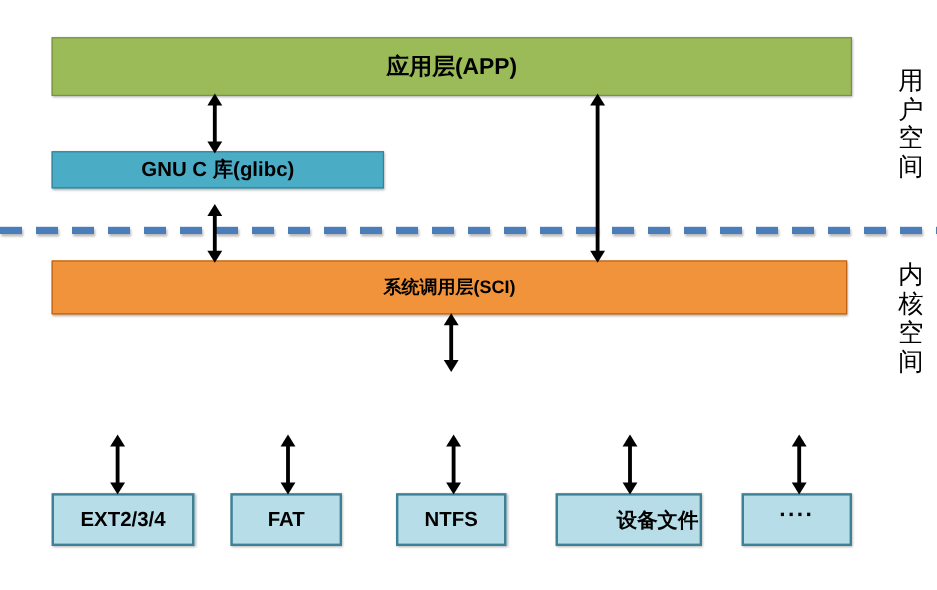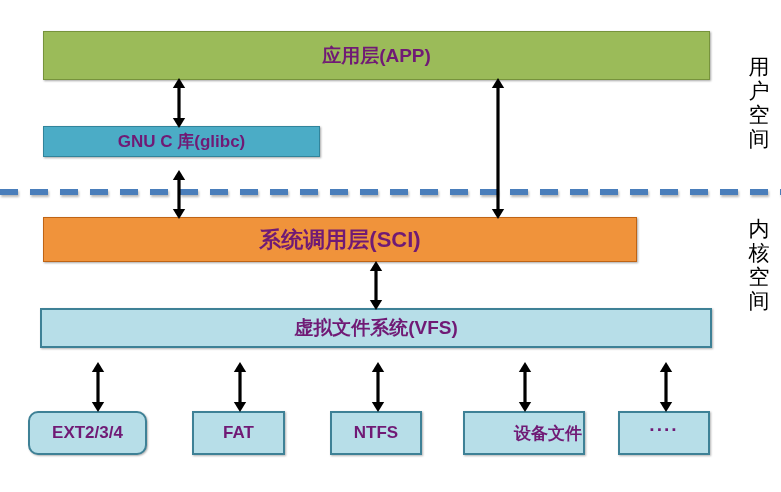--- a/index.html
+++ b/index.html
@@ -21,21 +21,21 @@
   }
 
   
   .box {
     position: absolute;
     box-sizing: border-box;
     display: flex;
     align-items: center;
     justify-content: center;
     font-weight: bold;
-    color: #701a75;
+    color: #000000;
     letter-spacing: 0px;
     white-space: nowrap;
   }
 
   .box-app {
     left: 43px;  top: 31px;
     width: 667px; height: 49px;
     background: #9BBB59;
     border: 1px solid #77933C;
     box-shadow: 1px 1px 2px rgba(0,0,0,0.35);
@@ -44,43 +44,43 @@
   .box-glibc {
     left: 43px;  top: 126px;
     width: 277px; height: 31px;
     background: #4BACC6;
     border: 1px solid #31849B;
     box-shadow: 1px 1px 2px rgba(0,0,0,0.35);
     font-size: 17px;
   }
   .box-sci {
     left: 43px;  top: 217px;
-    width: 594px; height: 45px;
+    width: 663px; height: 45px;
     background: #F0933B;
     border: 1px solid #BF6415;
     box-shadow: 1px 1px 2px rgba(0,0,0,0.35);
-    font-size: 22px;
+    font-size: 15px;
   }
   .box-vfs {
     left: 40px;  top: 308px;
     width: 672px; height: 40px;
     background: #B7DEE8;
     border: 2px solid #3E8196;
     box-shadow: 1px 1px 2px rgba(0,0,0,0.30);
     font-size: 19px;
   }
   .box-fs {
     top: 411px;
     height: 44px;
     background: #B7DEE8;
     border: 2px solid #3E8196;
     box-shadow: 1px 1px 2px rgba(0,0,0,0.30);
     font-size: 17px;
   }
-  .fs-0 { left: 28px;  width: 119px; border-radius: 10px; }
+  .fs-0 { left: 43px;  width: 119px; }
   .fs-1 { left: 192px; width: 93px;  }
   .fs-2 { left: 330px; width: 92px;  }
   .fs-3 { left: 463px; width: 122px; padding-left: 48px; }
   .fs-4 { left: 618px; width: 92px;  }
 
   .fs-dots { font-size: 19px; letter-spacing: 1px; position: relative; top: -3px;}
 
   
   .divider {
     position: absolute;
@@ -128,23 +128,20 @@
   </div>
 
   <div class="box box-glibc" style="background: rgb(75, 172, 198); border-color: rgb(49, 132, 155);">
     <span>GNU C 库(glibc)</span>
   </div>
 
   <div class="box box-sci" style="background: rgb(240, 147, 59); border-color: rgb(191, 100, 21);">
     <span>系统调用层(SCI)</span>
   </div>
 
-  <div class="box box-vfs" style="background: rgb(183, 222, 232); border-color: rgb(62, 129, 150);">
-    <span>虚拟文件系统(VFS)</span>
-  </div>
 
   <div class="box box-fs fs-0" style="background: rgb(183, 222, 232); border-color: rgb(62, 129, 150);">
     <span>EXT2/3/4</span>
   </div>
   <div class="box box-fs fs-1" style="background: rgb(183, 222, 232); border-color: rgb(62, 129, 150);">
     <span>FAT</span>
   </div>
   <div class="box box-fs fs-2" style="background: rgb(183, 222, 232); border-color: rgb(62, 129, 150);">
     <span>NTFS</span>
   </div>

